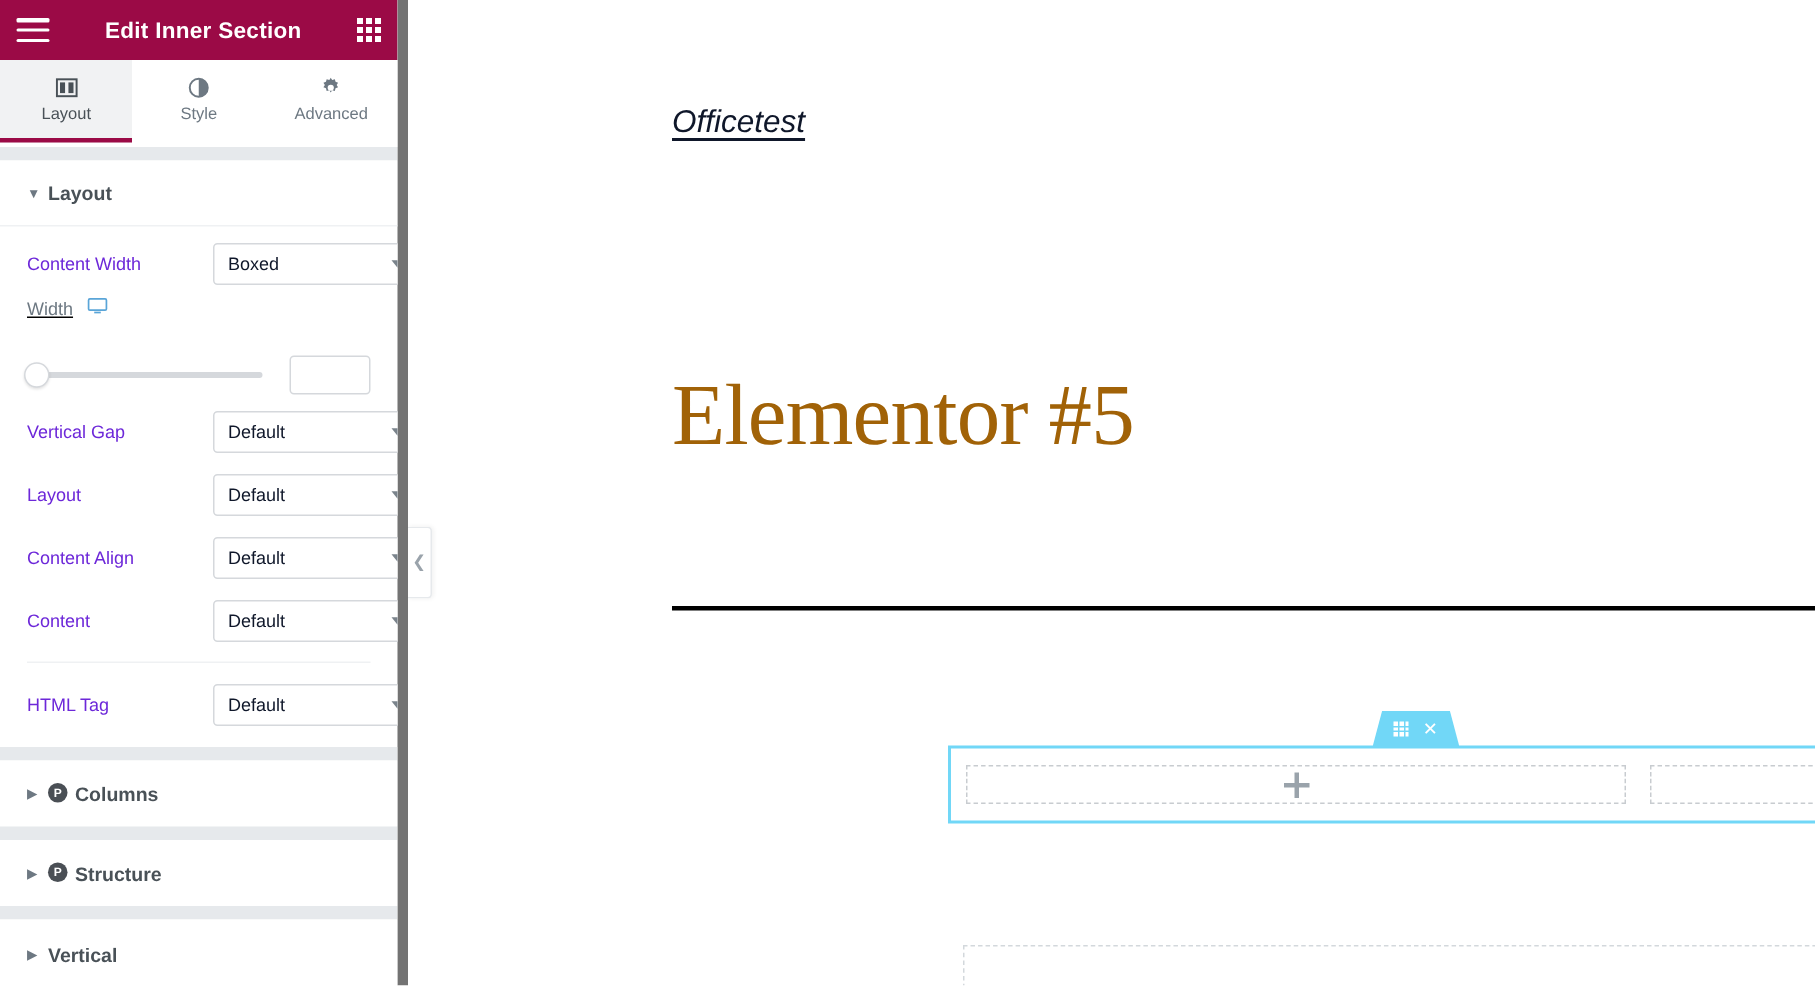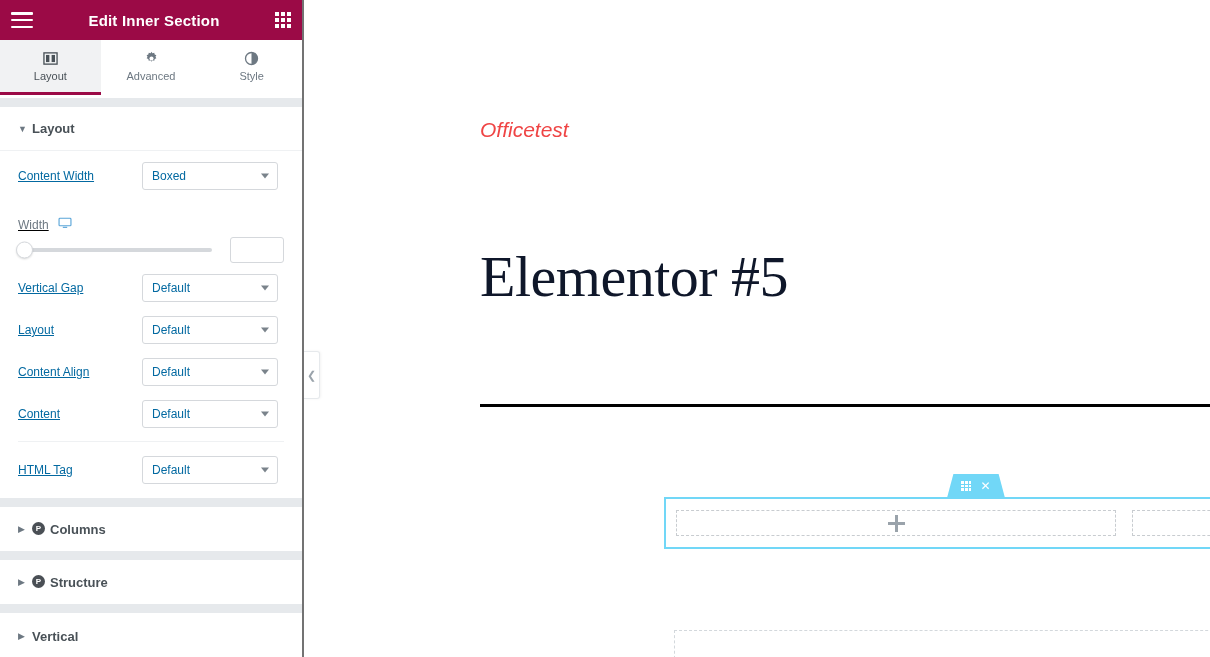--- a/index.html
+++ b/index.html
@@ -6,25 +6,25 @@
   html, body {
     width: 1210px; height: 657px;
     overflow: hidden;
     font-family: "Liberation Sans", sans-serif;
     background: #ffffff;
   }
   #app { position: relative; width: 1210px; height: 657px; display: flex; }
 
   
   #panel {
-    width: 304px; height: 657px;
+    width: 272px; height: 657px;
     background: #ffffff;
     position: relative;
     overflow: hidden;
-    border-right: 2px solid #737373;
+    border-right: 7px solid #737373;
   }
   .panel-header {
     height: 40px;
     background: #9b0a46;
     display: flex; align-items: center; justify-content: space-between;
     padding: 0 11px;
   }
   .panel-title {
     color: #ffffff;
     font-size: 15px;
@@ -81,43 +81,43 @@
     margin-right: 5px;
     vertical-align: middle;
     position: relative; top: -1px;
   }
 
   .controls { padding: 4px 18px 0 18px; }
   .ctrl-row {
     display: flex; align-items: center;
     height: 42px;
   }
-  .ctrl-label { font-size: 12px; color: #0369a1; width: 124px; flex-shrink: 0; text-decoration: underline; }
+  .ctrl-label { font-size: 12px; color: #6d28d9; width: 124px; flex-shrink: 0; }
   .ctrl-field { flex: 1; }
   .select {
     position: relative;
     width: 136px; height: 28px;
     border: 1px solid #d5d8dc;
     border-radius: 3px;
     background: #ffffff;
     display: flex; align-items: center;
     padding: 0 22px 0 9px;
     font-size: 12px;
-    color: #0369a1;
+    color: #0f172a;
     cursor: pointer;
   }
   .select .arrow {
     position: absolute; right: 8px; top: 50%;
     width: 0; height: 0;
     border-left: 4.5px solid transparent;
     border-right: 4.5px solid transparent;
     border-top: 5px solid #7a838b;
     transform: translateY(-50%);
   }
-  .width-row { height: 36px; display: flex; align-items: flex-end; gap: 5px; text-decoration: underline; }
+  .width-row { height: 36px; display: flex; align-items: flex-start; gap: 5px; text-decoration: underline; }
   .width-label { font-size: 12px; color: #6d7882; display: flex; align-items: center; gap: 9px; }
   .slider-row { display: flex; align-items: center; height: 34px; gap: 0; }
   .slider {
     position: relative;
     width: 204px; height: 4px;
     background: #d5d8dc;
     border-radius: 2px;
     margin-right: 18px;
     cursor: pointer;
   }
@@ -167,32 +167,32 @@
   .collapse-tab .chev {
     font-size: 11px; color: #9aa3ab; line-height: 1;
   }
 
   .site-title {
     position: absolute;
     left: 176px; top: 70px;
     font-size: 21px;
     font-style: italic;
     font-family: "Liberation Sans", sans-serif;
-    color: #ef4444;
+    color: #0f172a;
+    text-decoration: underline;
     text-underline-offset: 4px;
     cursor: pointer;
-    margin-top: 48px;
   }
   .page-heading {
     position: absolute;
     left: 176px; top: 248px;
     font-family: "Liberation Serif", serif;
     font-size: 58px;
     font-weight: normal;
-    color: #0f172a;
+    color: #a16207;
     line-height: 1;
     letter-spacing: -0.5px;
   }
   .hr-rule {
     position: absolute;
     left: 176px; top: 404px;
     width: 1100px; height: 3px;
     background: #000000;
   }
 
@@ -281,34 +281,34 @@
             <rect x="1" y="2" width="14" height="12" fill="none" stroke="#495157" stroke-width="1.4"></rect>
             <rect x="3.2" y="4.2" width="3.6" height="7.6" fill="#495157"></rect>
             <rect x="9.2" y="4.2" width="3.6" height="7.6" fill="#495157"></rect>
           </svg>
         </span>
         <span class="tlabel">Layout</span>
       </div>
       <div class="tab">
         <span class="ticon">
           <svg width="15" height="15" viewBox="0 0 16 16">
+            <circle cx="8" cy="8" r="6.4" fill="none" stroke="#6d7882" stroke-width="1.4"></circle>
+            <path d="M8 1.6 A6.4 6.4 0 0 1 8 14.4 Z" fill="#6d7882"></path>
+          </svg>
+        </span>
+        <span class="tlabel">Style</span>
+      </div>
+      <div class="tab">
+        <span class="ticon">
+          <svg width="15" height="15" viewBox="0 0 16 16">
             <path fill="#6d7882" d="M8 0.8l1 1.6 1.9-.5.5 1.9 1.8.7-1 1.6 1 1.6-1.8.7-.5 1.9-1.9-.5-1 1.6-1-1.6-1.9.5-.5-1.9-1.8-.7 1-1.6-1-1.6 1.8-.7.5-1.9 1.9.5z"></path>
             <circle cx="8" cy="8" r="2.2" fill="#ffffff"></circle>
           </svg>
         </span>
         <span class="tlabel">Advanced</span>
-      </div>
-      <div class="tab">
-        <span class="ticon">
-          <svg width="15" height="15" viewBox="0 0 16 16">
-            <circle cx="8" cy="8" r="6.4" fill="none" stroke="#6d7882" stroke-width="1.4"></circle>
-            <path d="M8 1.6 A6.4 6.4 0 0 1 8 14.4 Z" fill="#6d7882"></path>
-          </svg>
-        </span>
-        <span class="tlabel">Style</span>
       </div>
     </div>
 
     <div class="panel-sep"></div>
 
     <div class="accordion-head">
       <span class="caret">▼</span>
       <span class="atitle">Layout</span>
     </div>
 

